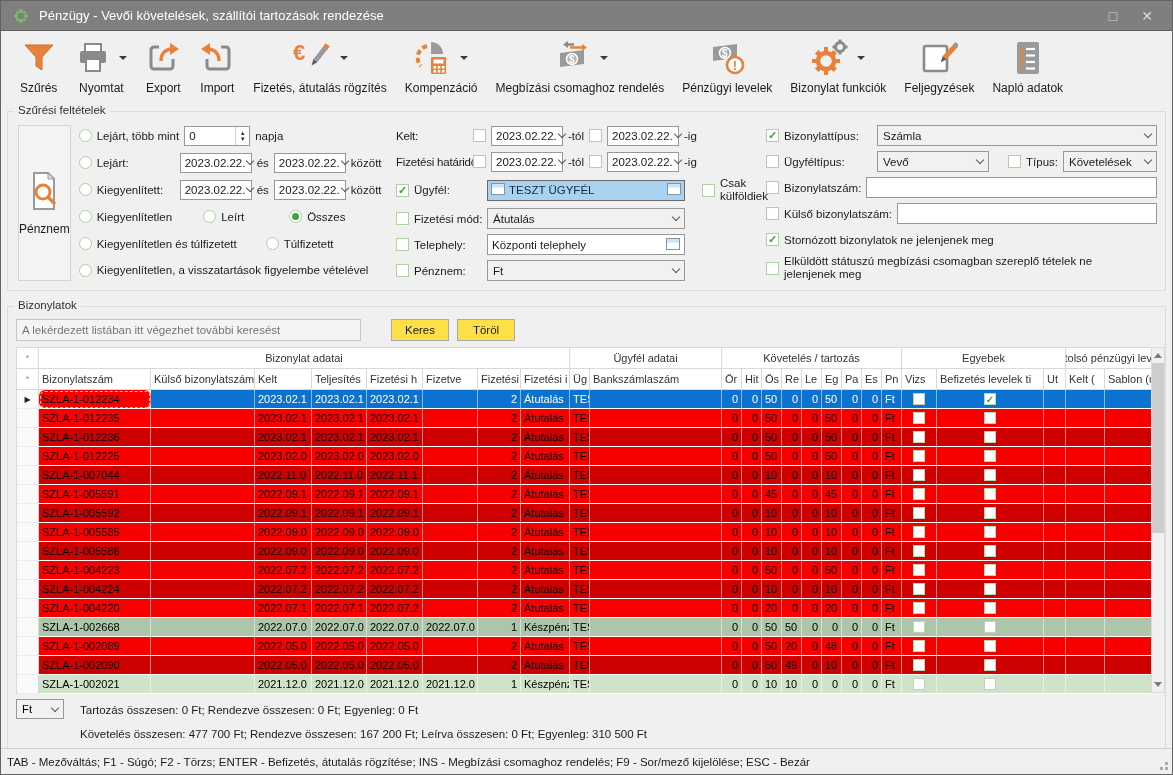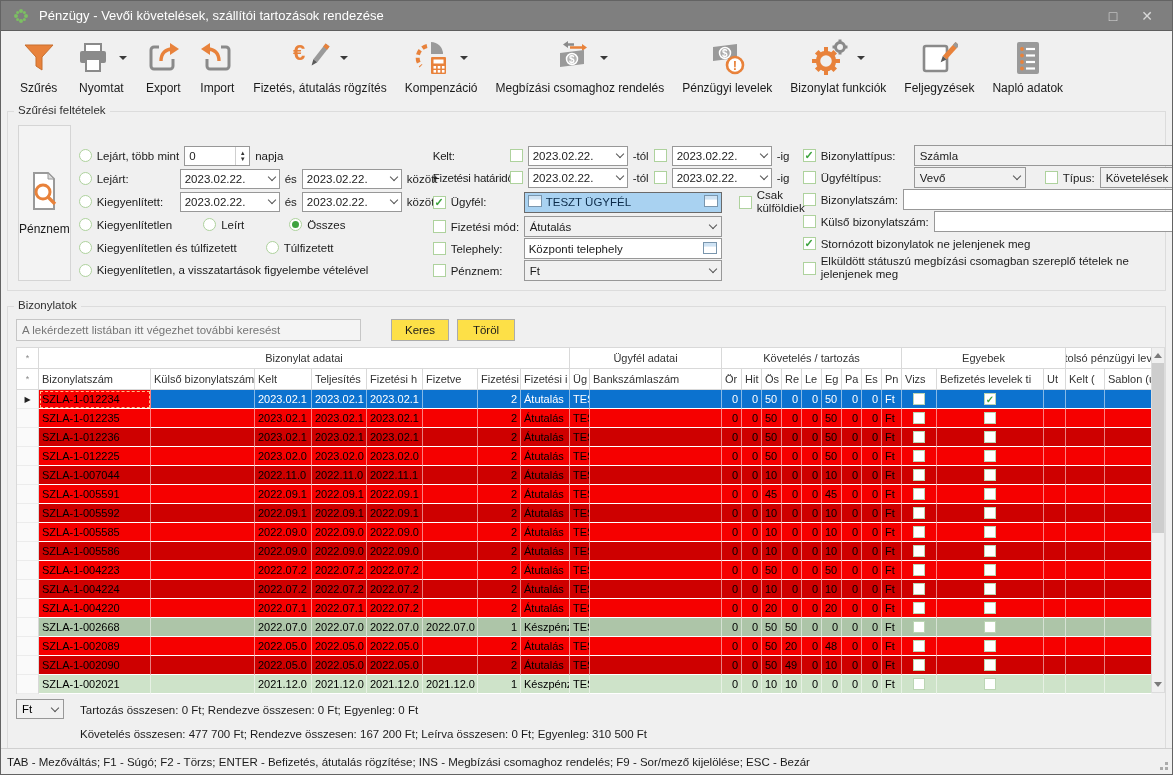--- a/index.html
+++ b/index.html
@@ -18,32 +18,32 @@
   .tool .ic{display:flex;align-items:center;}
   .tool .dd{width:0;height:0;border:4px solid transparent;border-top-color:#3a3a3a;margin-left:8px;margin-top:4px;}
   .tool .lbl{font-size:12px;color:#1b1b1b;margin-top:1px;white-space:nowrap;}
   
   .groupbox{position:relative;border:1px solid #dcdcdc;margin:6px 6px 0 6px;background:#f0f0f0;}
   .gb-label{position:absolute;top:-8px;left:6px;background:#f0f0f0;padding:0 4px;font-size:11.5px;color:#2f2f2f;}
   
   .filters{display:flex;padding:13px 8px 9px 10px;gap:8px;height:178px;}
   .listaz{width:54px;border:1px solid #d5d5d5;background:#f3f3f3;display:flex;flex-direction:column;
     align-items:center;justify-content:center;gap:8px;font-size:12px;color:#1b1b1b;}
-  .fcol{display:flex;flex-direction:column;justify-content:space-between;margin-top:20px;}
+  .fcol{display:flex;flex-direction:column;justify-content:space-between;}
   .colA{width:346px;} .colB{width:362px;} .colC{flex:1;}
   .frow{display:flex;align-items:center;gap:5px;font-size:11.5px;color:#1b1b1b;min-height:21px;}
   .radio{width:13px;height:13px;border:1px solid #aed29d;border-radius:50%;background:#fff;flex:none;display:flex;align-items:center;justify-content:center;}
   .radio.sel::after{content:"";width:7px;height:7px;border-radius:50%;background:#3EA33E;}
   .cb{width:13px;height:13px;border:1px solid #aed29d;background:#fff;flex:none;display:flex;align-items:center;justify-content:center;font-size:11px;font-weight:bold;color:#3EA33E;}
   .cb.checked::after{content:"✓";}
   .fa-lab{width:78px;flex:none;}
   .fb-lab{width:72px;flex:none;white-space:nowrap;letter-spacing:-0.2px;}
   .fb-lab2{width:68px;flex:none;white-space:nowrap;}
   .fc-lab{white-space:nowrap;}
-  .datebox{width:100px;height:20px;border:1px solid #989898;background:#fff;display:inline-flex;align-items:center;padding:0 4px;font-size:11.5px;gap:2px;flex:none;}
+  .datebox{width:72px;height:20px;border:1px solid #989898;background:#fff;display:inline-flex;align-items:center;padding:0 4px;font-size:11.5px;gap:2px;flex:none;}
   .chev{width:6px;height:6px;border-right:1.3px solid #555;border-bottom:1.3px solid #555;transform:rotate(45deg);margin-left:auto;margin-top:-3px;flex:none;}
   .selectbox{height:21px;border:1px solid #989898;background:#f1f1f1;display:inline-flex;align-items:center;padding:0 5px;font-size:11.5px;}
   .spinner{width:66px;height:20px;border:1px solid #989898;background:#fff;display:inline-flex;align-items:center;padding:0 0 0 4px;font-size:11.5px;}
   .spin-arrows{margin-left:auto;width:14px;height:100%;border-left:1px solid #cfcfcf;display:flex;flex-direction:column;align-items:center;justify-content:center;font-size:6px;color:#333;line-height:6px;}
   .clientfield{width:198px;height:21px;background:#a9d2f1;border:1px solid #6a6a6a;display:inline-flex;align-items:center;gap:4px;padding:0 3px;font-size:11.5px;color:#0c2b49;flex:none;}
   .clientfield .wname{flex:1;white-space:nowrap;overflow:hidden;}
   .textfield{height:21px;border:1px solid #989898;background:#fff;display:inline-flex;align-items:center;padding:0 4px;font-size:11.5px;gap:4px;}
   .twoline{line-height:13px;}
   
   .bizbox{margin-top:15px;height:446px;padding:10px 0 0 8px;}
@@ -530,21 +530,21 @@
             <div class="hc" style="width: 20px;">Es</div>
             <div class="hc" style="width: 20px;">Pn</div>
             <div class="hc" style="width: 35px;">Vizs</div>
             <div class="hc" style="width: 107px;">Befizetés levelek ti</div>
             <div class="hc" style="width: 22px;">Ut</div>
             <div class="hc" style="width: 39px;">Kelt (</div>
             <div class="hc" style="width: 47px;">Sablon (utolsó</div>
           </div>
           <div class="brow selected">
             <div class="bc indc" style="width: 22px;">▶</div>
-            <div class="bc focus" style="width: 112px;">SZLA-1-012234</div>
+            <div class="bc focus" style="width: 112px; border-radius: 6px;">SZLA-1-012234</div>
             <div class="bc" style="width: 104px;"></div>
             <div class="bc" style="width: 57px;">2023.02.1</div>
             <div class="bc" style="width: 55px;">2023.02.1</div>
             <div class="bc" style="width: 56px;">2023.02.1</div>
             <div class="bc" style="width: 55px;"></div>
             <div class="bc ar" style="width: 43px;">2</div>
             <div class="bc" style="width: 49px;">Átutalás</div>
             <div class="bc" style="width: 20px;">TES</div>
             <div class="bc" style="width: 132px;"></div>
             <div class="bc ar" style="width: 20px;">0</div>

